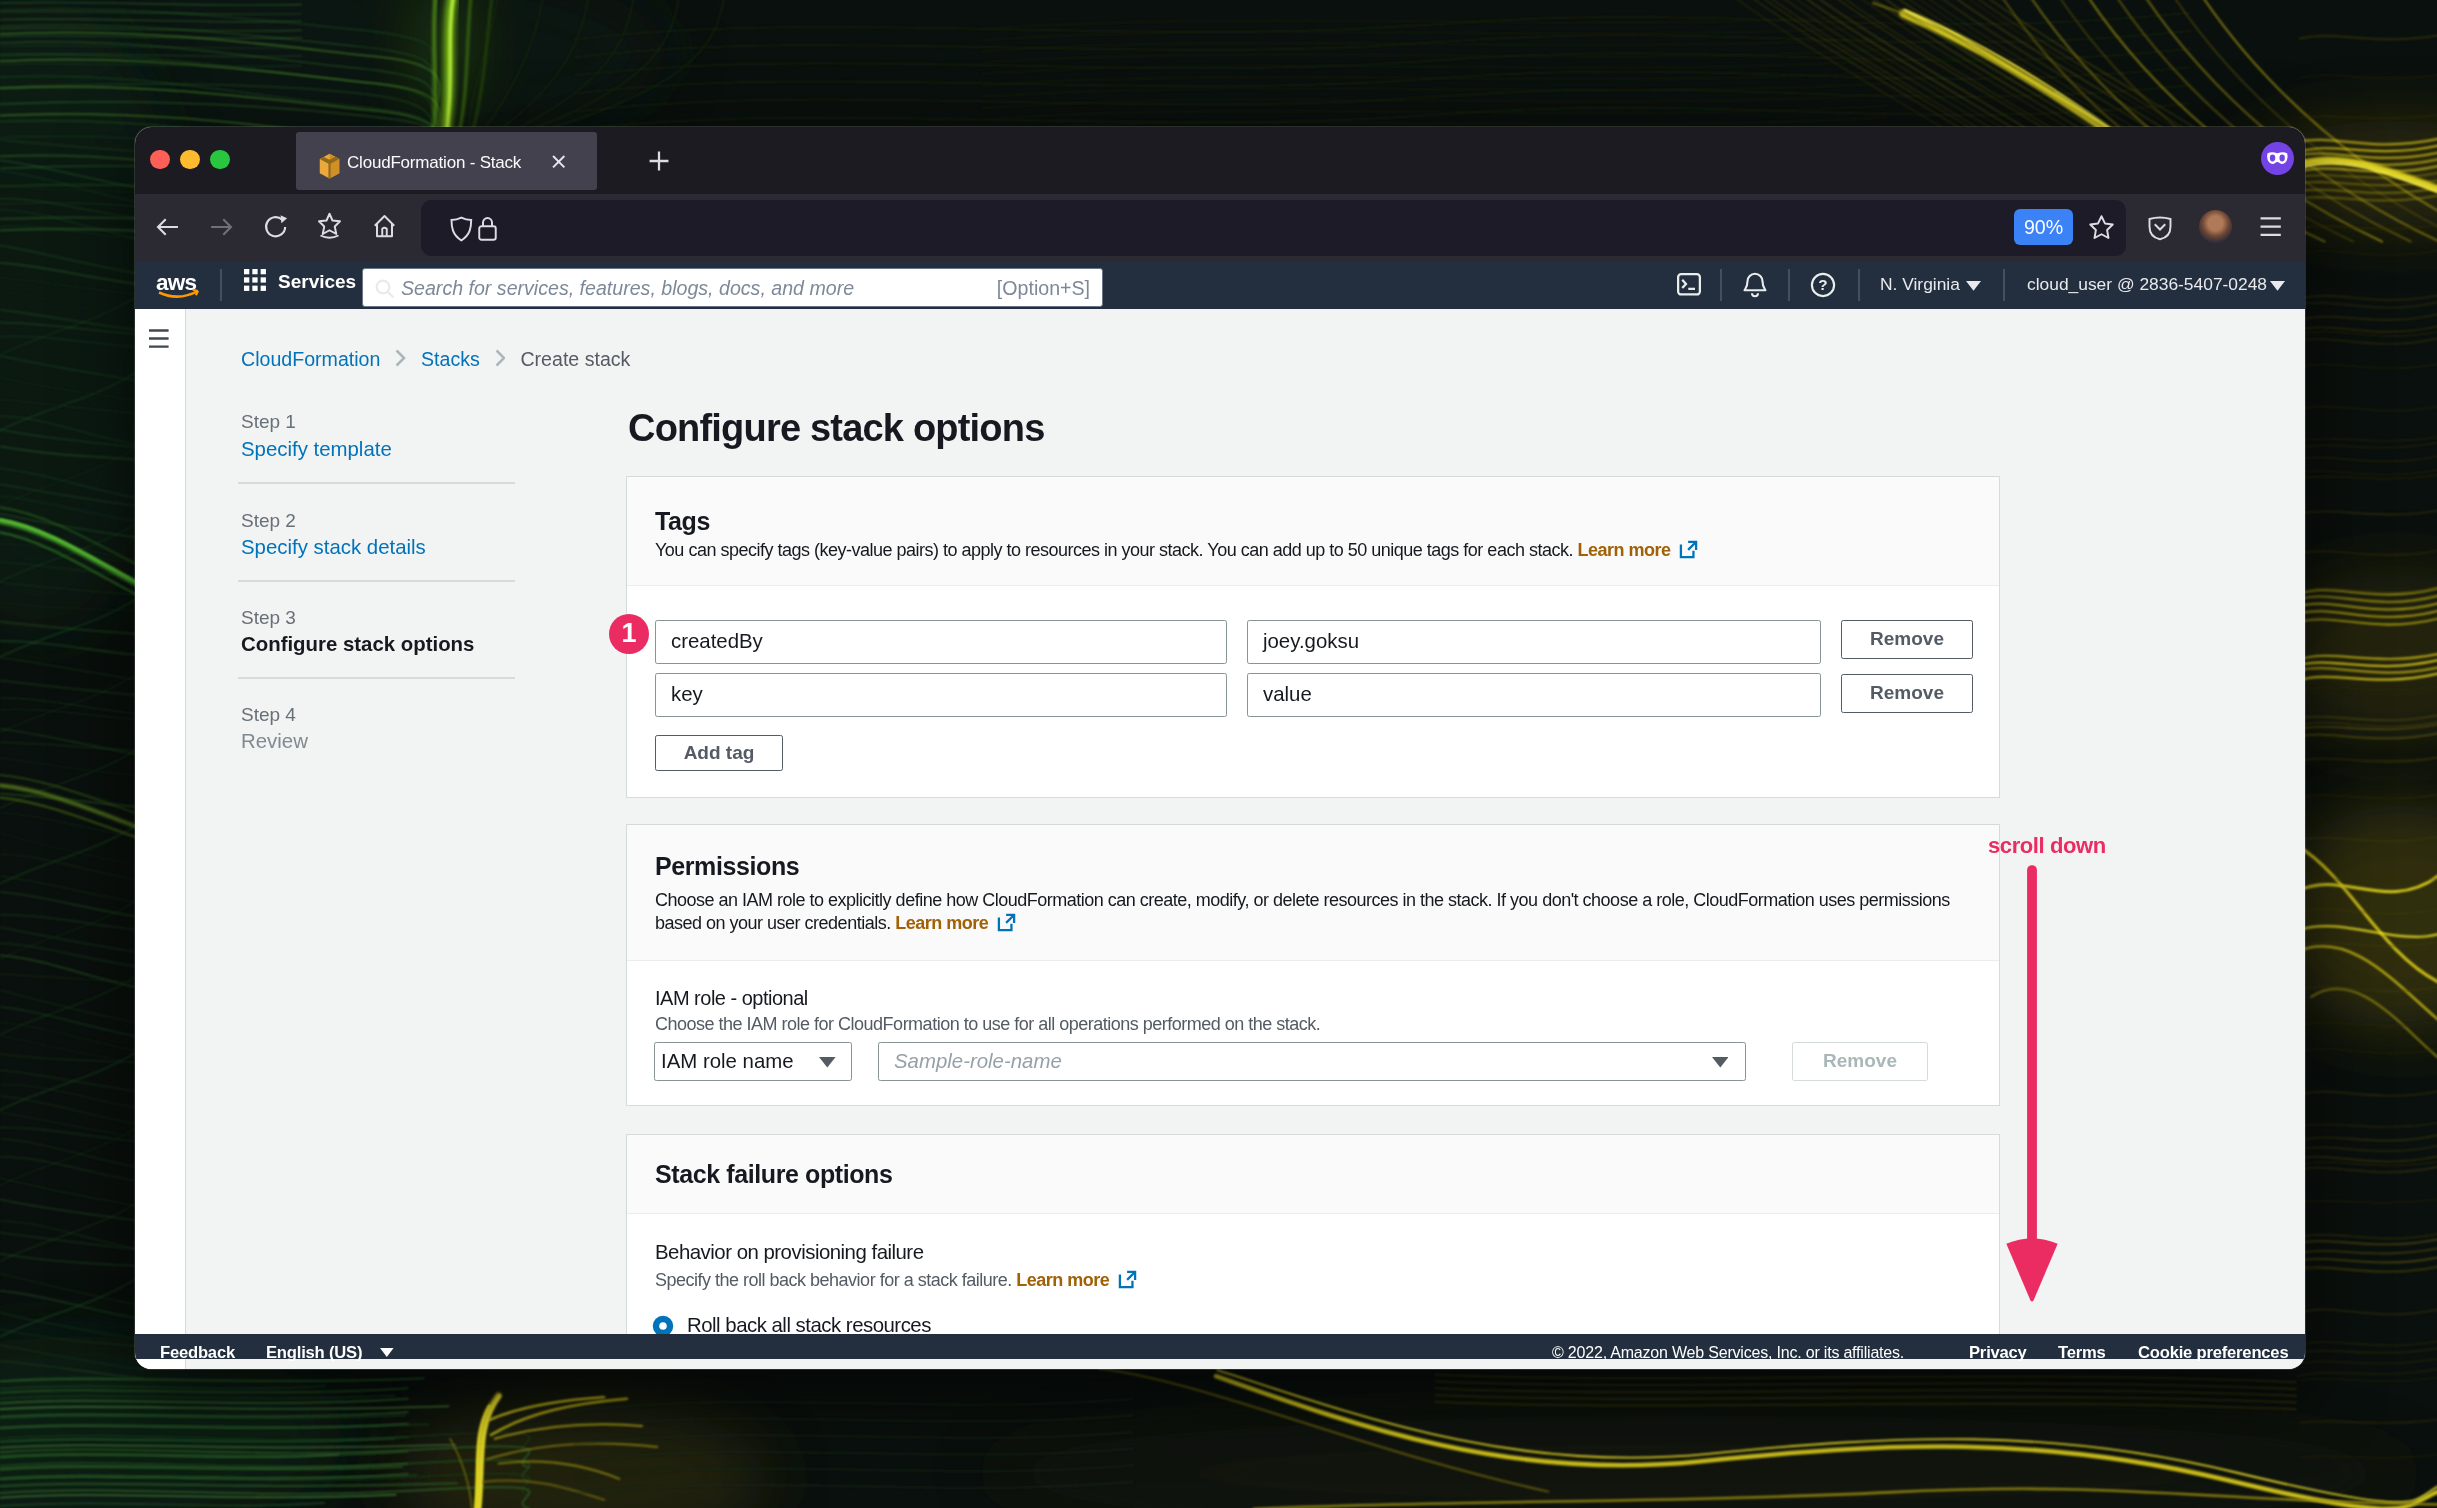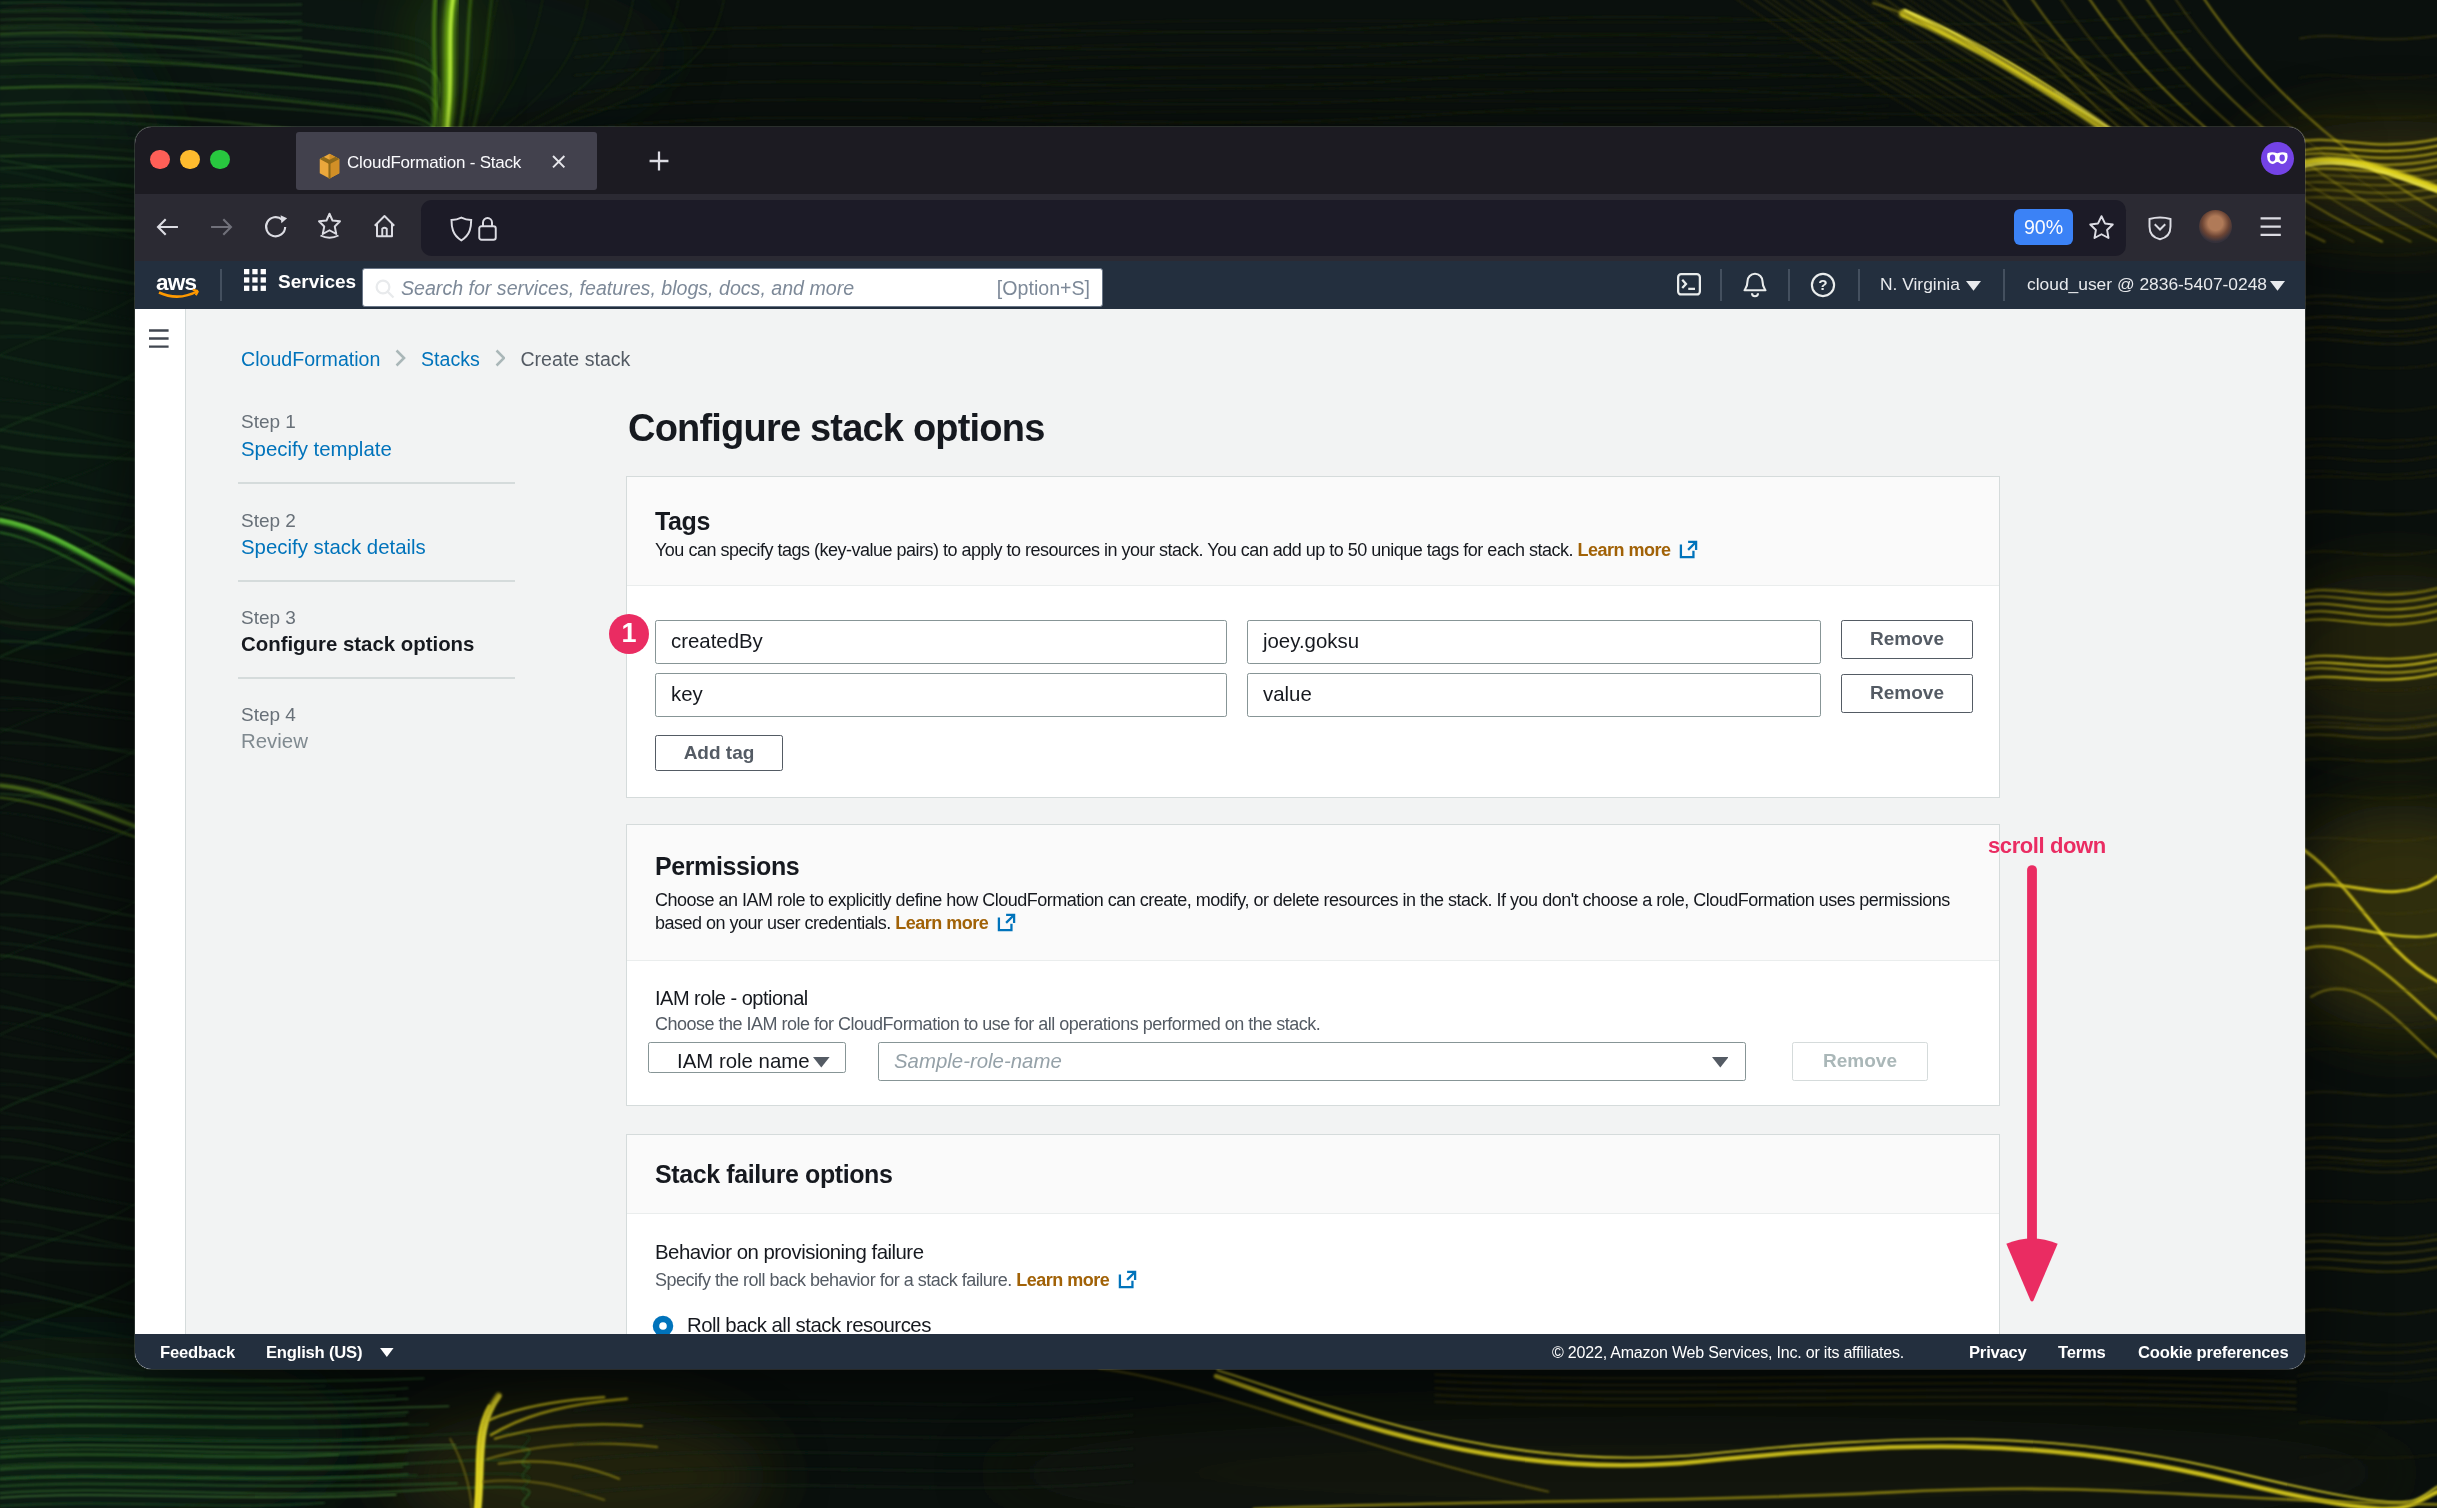--- a/index.html
+++ b/index.html
@@ -4,21 +4,21 @@
 <style>
 * { margin:0; padding:0; box-sizing:border-box; font-family:"Liberation Sans",sans-serif; }
 html,body { width:2438px; height:1509px; }
 body { position:relative; overflow:hidden; background:#0a100d; }
 #win { position:absolute; left:135px; top:127px; width:2170px; height:1242px; border-radius:16.6px; overflow:hidden; box-shadow:0 22.7px 76px rgba(0,0,0,.65); outline:1.5px solid rgba(255,255,255,.14); background:#fff; z-index:2; }
 #tabbar { position:absolute; left:0; top:0; width:100%; height:67px; background:#1c1b22; }
 #toolbar { position:absolute; left:0; top:67px; width:100%; height:67px; background:#2b2a33; }
 #awsnav { position:absolute; left:0; top:134px; width:100%; height:48px; background:#232f3e; }
 #content { position:absolute; left:0; top:182px; width:100%; height:1060px; background:#f2f3f3; }
 #sidestrip { position:absolute; left:0; top:0; width:51px; height:100%; background:#fff; border-right:1.5px solid #d5dbdb; }
-#pagefoot { position:absolute; left:0; top:1207px; width:100%; height:35px; background:#232f3e; z-index:6; }
+#pagefoot { position:absolute; left:0; top:1207px; width:100%; height:25px; background:#232f3e; z-index:6; }
 .light { position:absolute; top:22.7px; width:19.6px; height:19.6px; border-radius:50%; }
 .card { position:absolute; left:491px; width:1374px; background:#fff; border:1.5px solid #d5dbdb; }
 .chead { position:absolute; left:0; top:0; width:100%; background:#fafafa; border-bottom:1.5px solid #eaeded; }
 .ctitle { position:absolute; left:28px; font-size:25px; font-weight:700; color:#16191f; line-height:30px; letter-spacing:-0.4px; }
 .cdesc { position:absolute; left:28px; font-size:18px; color:#16191f; line-height:22.7px; letter-spacing:-0.5px; }
 .inp { position:absolute; height:44px; background:#fff; border:1.5px solid #879596; border-radius:2.3px; font-size:20.4px; color:#16191f; line-height:41px; padding-left:15px; }
 .btn { position:absolute; border:1.5px solid #545b64; border-radius:2.3px; color:#545b64; font-weight:700; font-size:19px; text-align:center; background:#fff; }
 .lm { color:#a16207; font-weight:700; white-space:nowrap; }
 .steplabel { position:absolute; left:106px; font-size:19px; color:#687078; line-height:19.6px; }
 .steplink { position:absolute; left:106px; font-size:20.4px; color:#0073bb; line-height:21px; }
@@ -545,21 +545,21 @@
     <div class="card" style="top:515px;height:282px">
       <div class="chead" style="height:136px"></div>
       <div class="ctitle" style="top:26px">Permissions</div>
       <div class="cdesc" style="top:64px;width:1322px">Choose an IAM role to explicitly define how CloudFormation can create, modify, or delete resources in the stack. If you don't choose a role, CloudFormation uses permissions<br>based on your user credentials. <span class="lm">Learn more</span>&nbsp;&nbsp;<svg style="vertical-align:-3px" width="19" height="19" viewBox="0 0 25 25">
             <path d="M2.5 6 V22.5 H19 V14" stroke="#0073bb" stroke-width="3" fill="none"></path>
             <path d="M12 2.5 H22.5 V13" stroke="#0073bb" stroke-width="3" fill="none"></path>
             <path d="M22 3 L12 13" stroke="#0073bb" stroke-width="3"></path>
           </svg></div>
       <div class="cdesc" style="top:162px;font-size:20px;line-height:22.7px">IAM role - optional</div>
       <div class="cdesc" style="top:188px;color:#545b64">Choose the IAM role for CloudFormation to use for all operations performed on the stack.</div>
-      <div class="inp" style="left:21px;top:217px;width:198px;height:31px;line-height:36px;padding-left:28px">IAM role name<svg style="position:absolute;right:15px;top:14.3px" width="16.6" height="10.6" viewBox="0 0 22 14">
+      <div class="inp" style="left:27px;top:217px;width:198px;height:39px;line-height:36px;padding-left:6px">IAM role name<svg style="position:absolute;right:15px;top:14.3px" width="16.6" height="10.6" viewBox="0 0 22 14">
             <polygon points="0,0 22,0 11,14" fill="#545b64"></polygon>
           </svg></div>
       <div class="inp" style="left:251px;top:217px;width:868px;height:39px;line-height:36px;font-style:italic;color:#95a1a8">Sample-role-name<svg style="position:absolute;right:16.6px;top:14.3px" width="16.6" height="10.6" viewBox="0 0 22 14">
             <polygon points="0,0 22,0 11,14" fill="#545b64"></polygon>
           </svg></div>
       <div class="btn" style="left:1165px;top:217px;width:136px;height:39px;line-height:36px;color:#aab7b8;border-color:#d5dbdb">Remove</div>
     </div>
 
     <div class="card" style="top:825px;height:219px">
       <div class="chead" style="height:79px"></div>

